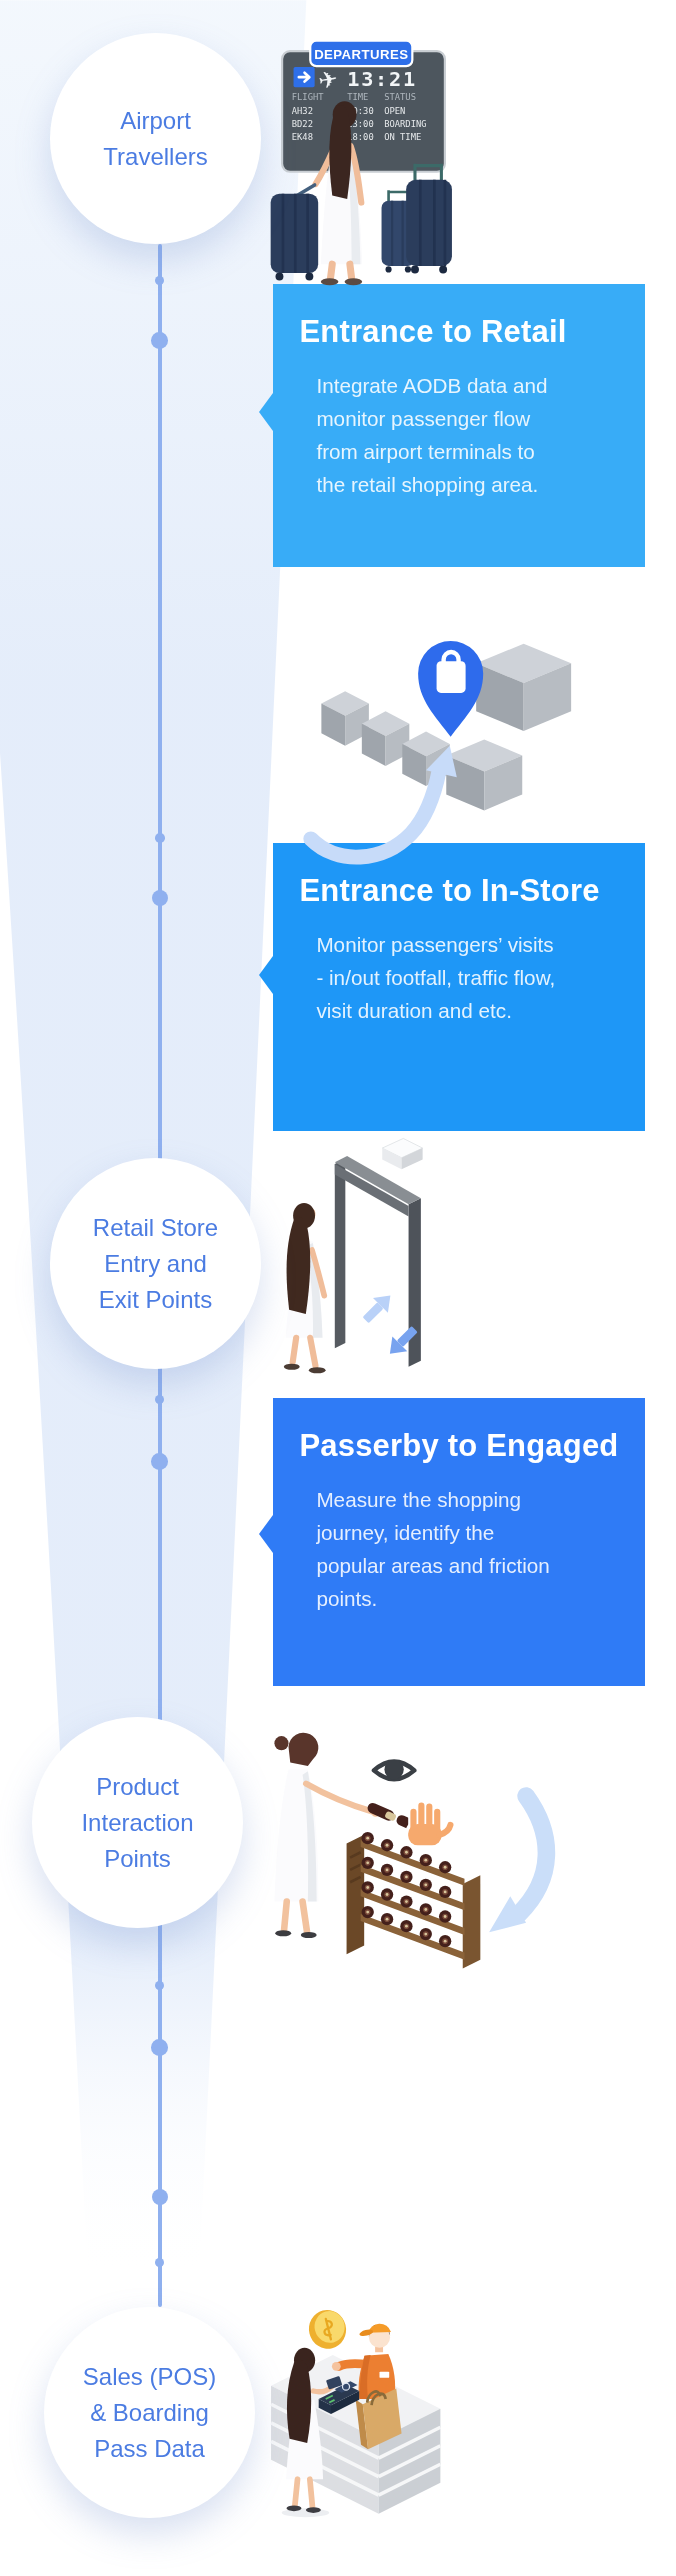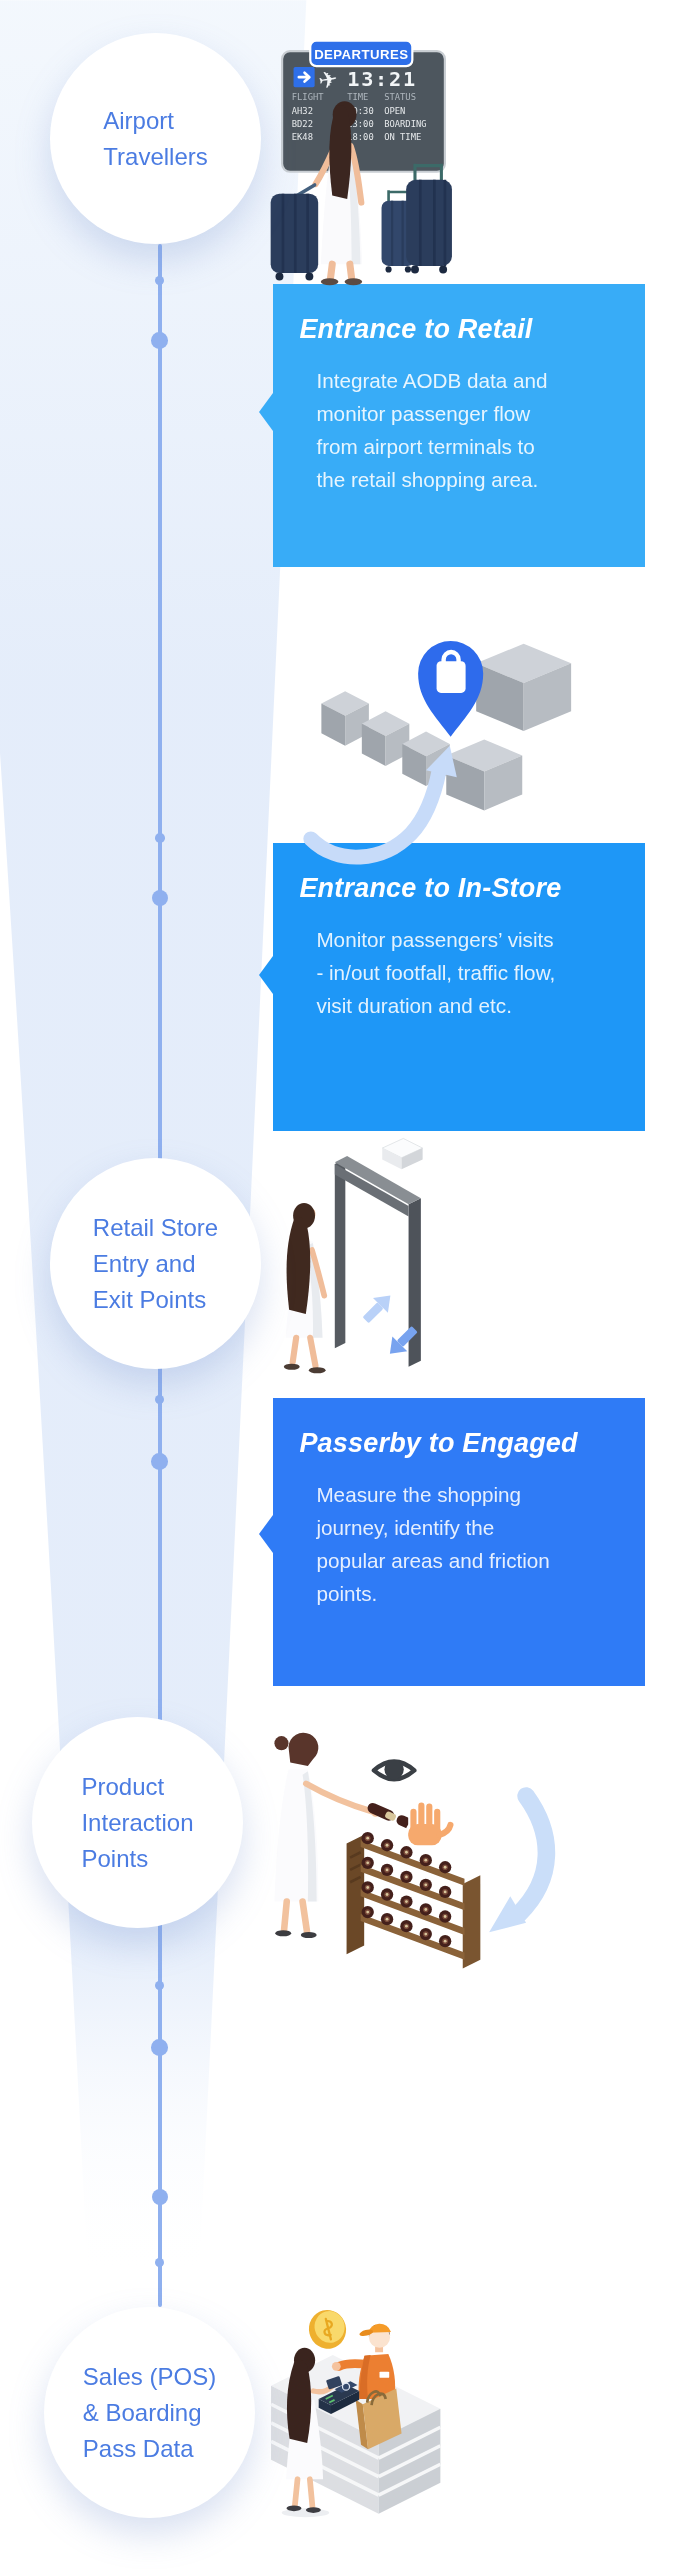--- a/index.html
+++ b/index.html
@@ -4,25 +4,25 @@
 <style>
   html,body{margin:0;padding:0;background:#fff;}
   .stage{position:relative;width:676px;height:2576px;margin:0 auto;overflow:hidden;
          font-family:"Liberation Sans",sans-serif;background:#fff;}
   .funnel{position:absolute;left:0;top:0;z-index:0;}
   .tl-line{position:absolute;left:158px;top:244px;width:4.4px;height:2063px;
            background:#8fb0ef;border-radius:2.6px;z-index:1;}
   .dot{position:absolute;border-radius:50%;background:#8fb0ef;z-index:1;}
   .node{position:absolute;width:211px;height:211px;border-radius:50%;background:#fff;
         box-shadow:0 16px 35px rgba(115,145,205,.28);display:flex;align-items:center;
-        justify-content:center;text-align:left;color:#4b7ce2;font-size:24px;
+        justify-content:center;text-align:center;color:#4b7ce2;font-size:24px;
         line-height:36px;white-space:pre-line;z-index:3;}
   .callout{position:absolute;left:273px;width:372px;box-sizing:border-box;
            padding:30px 26.4px;color:#fff;z-index:2;}
-  .callout h2{margin:0 0 19.4px;font-size:27px;font-weight:bold;letter-spacing:0.2px;font-style:italic;}
+  .callout h2{margin:0 0 19.4px;font-size:31px;font-weight:bold;letter-spacing:0.2px;}
   .callout p{margin:17px;font-size:20.7px;line-height:33px;color:rgba(255,255,255,.88);
              white-space:pre-line;}
   .tail{position:absolute;left:-14px;width:0;height:0;border-style:solid;
         border-width:19.4px 14px 19.4px 0;border-color:transparent #38acf7 transparent transparent;}
   .tail.big{left:-37px;border-width:20px 37px 20px 0;}
   svg.ill{position:absolute;z-index:2;overflow:visible;}
 </style>
 </head>
 <body>
 

